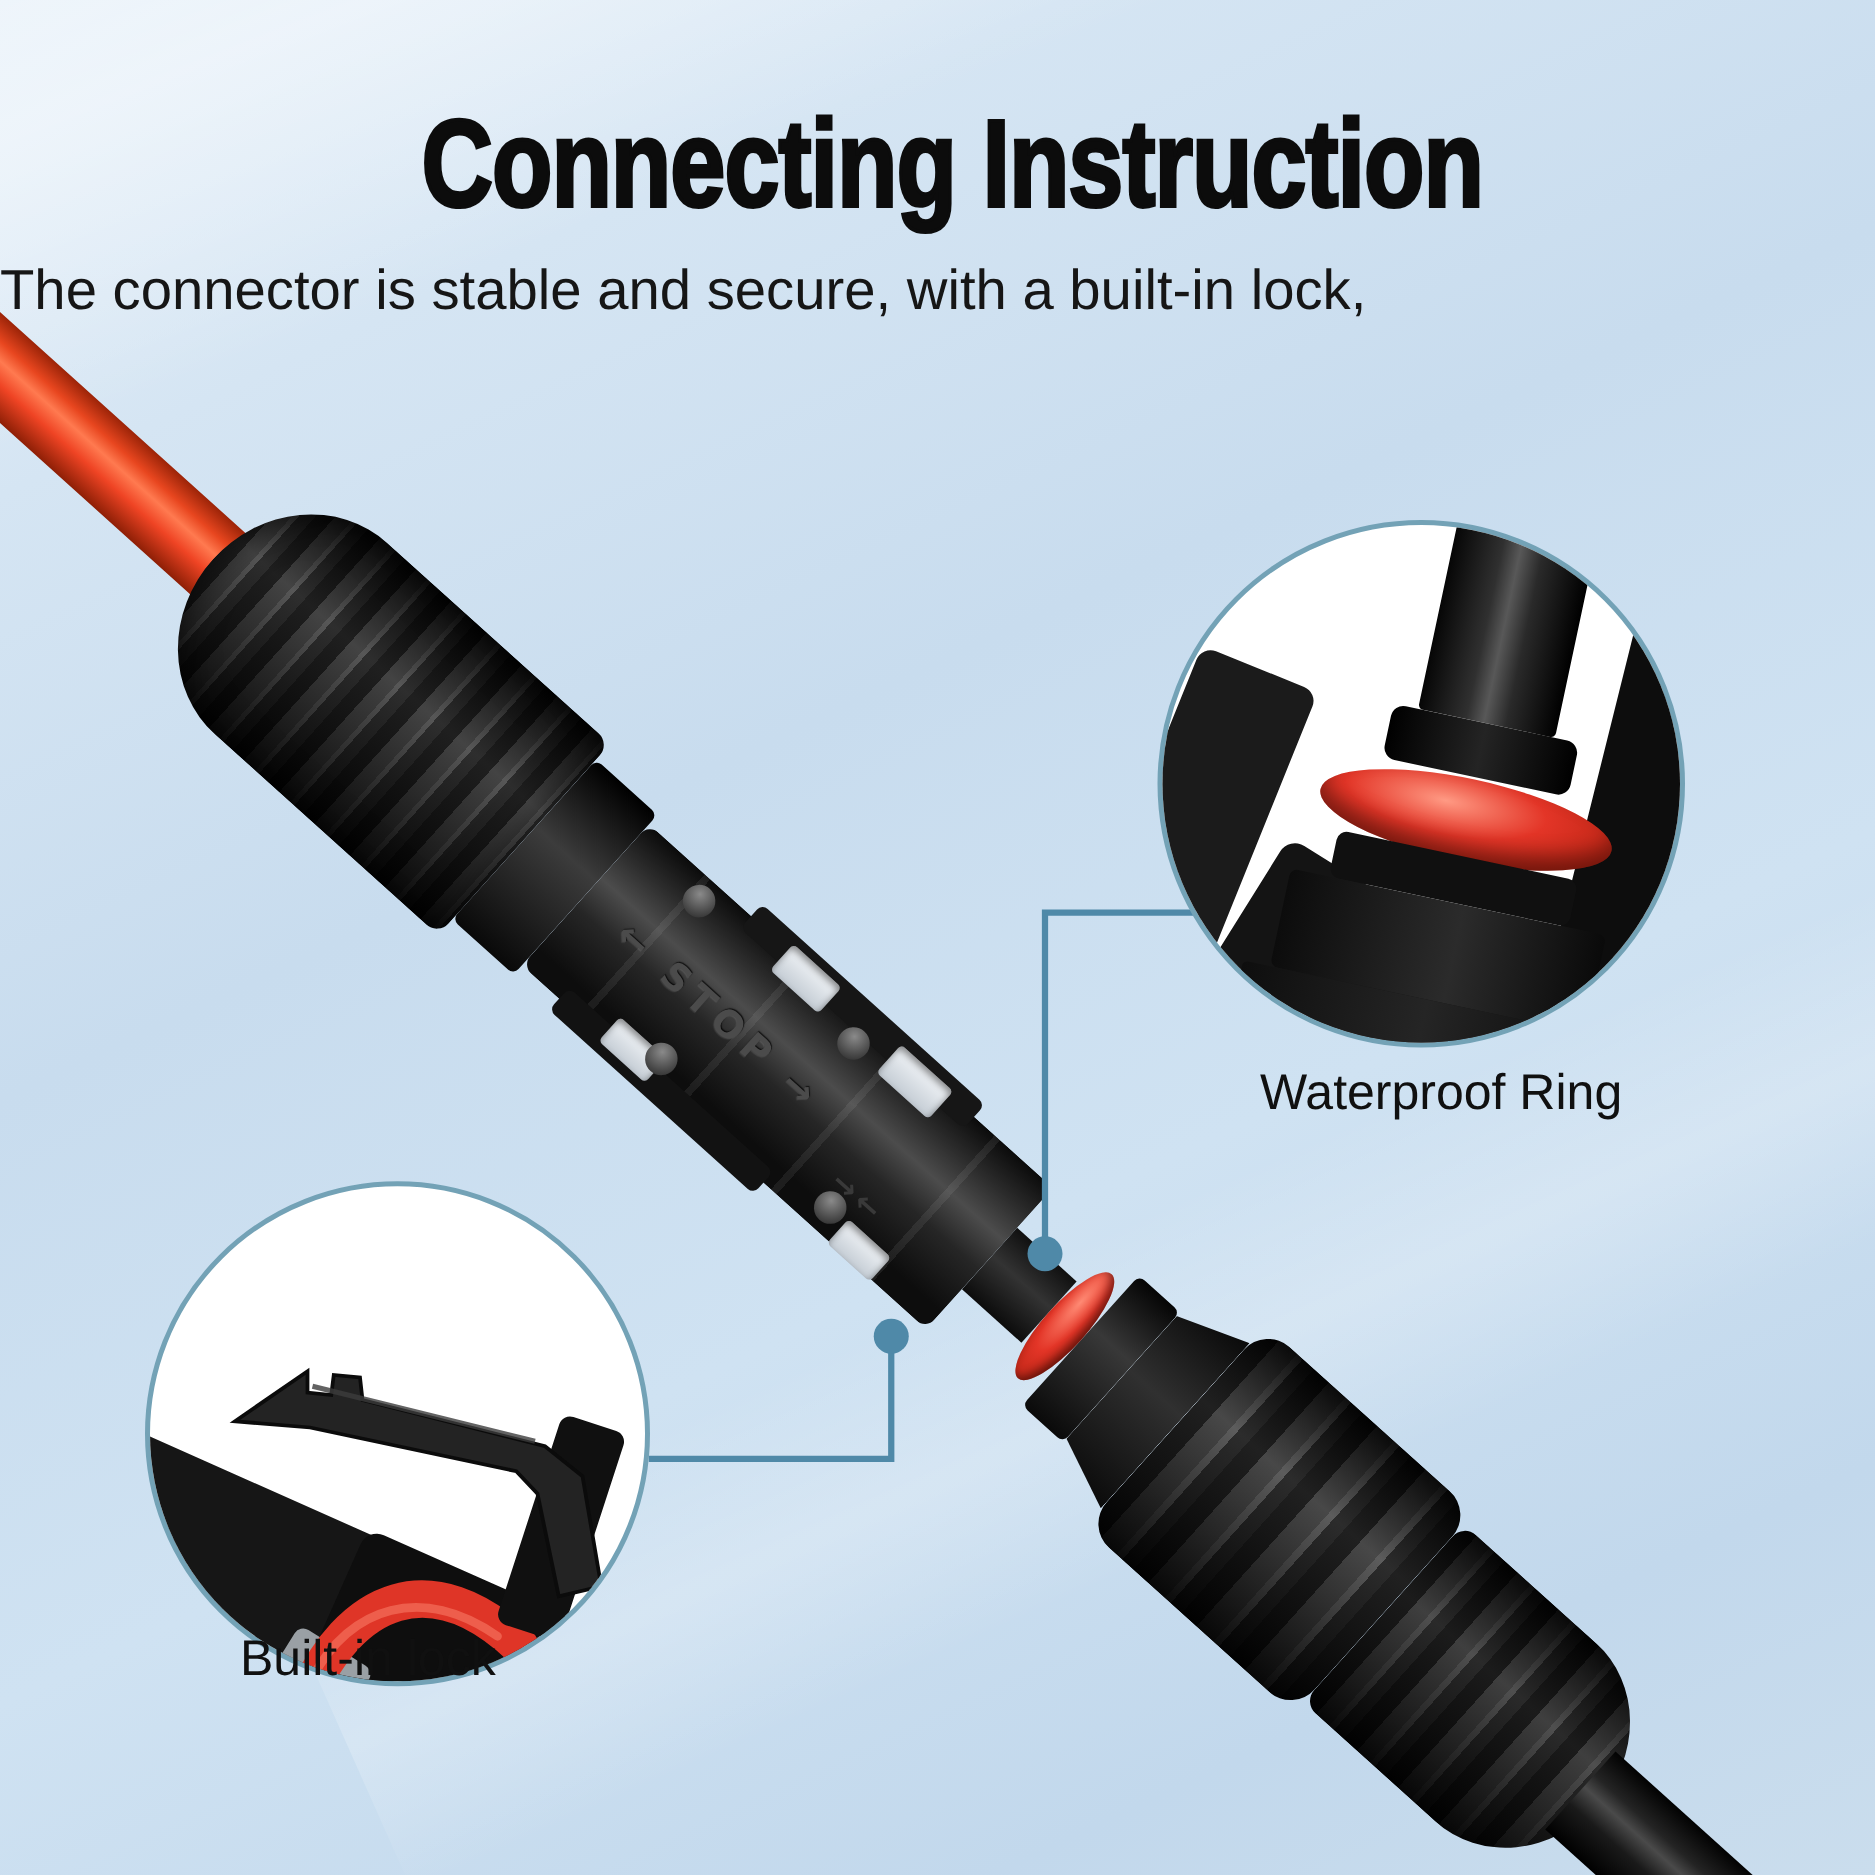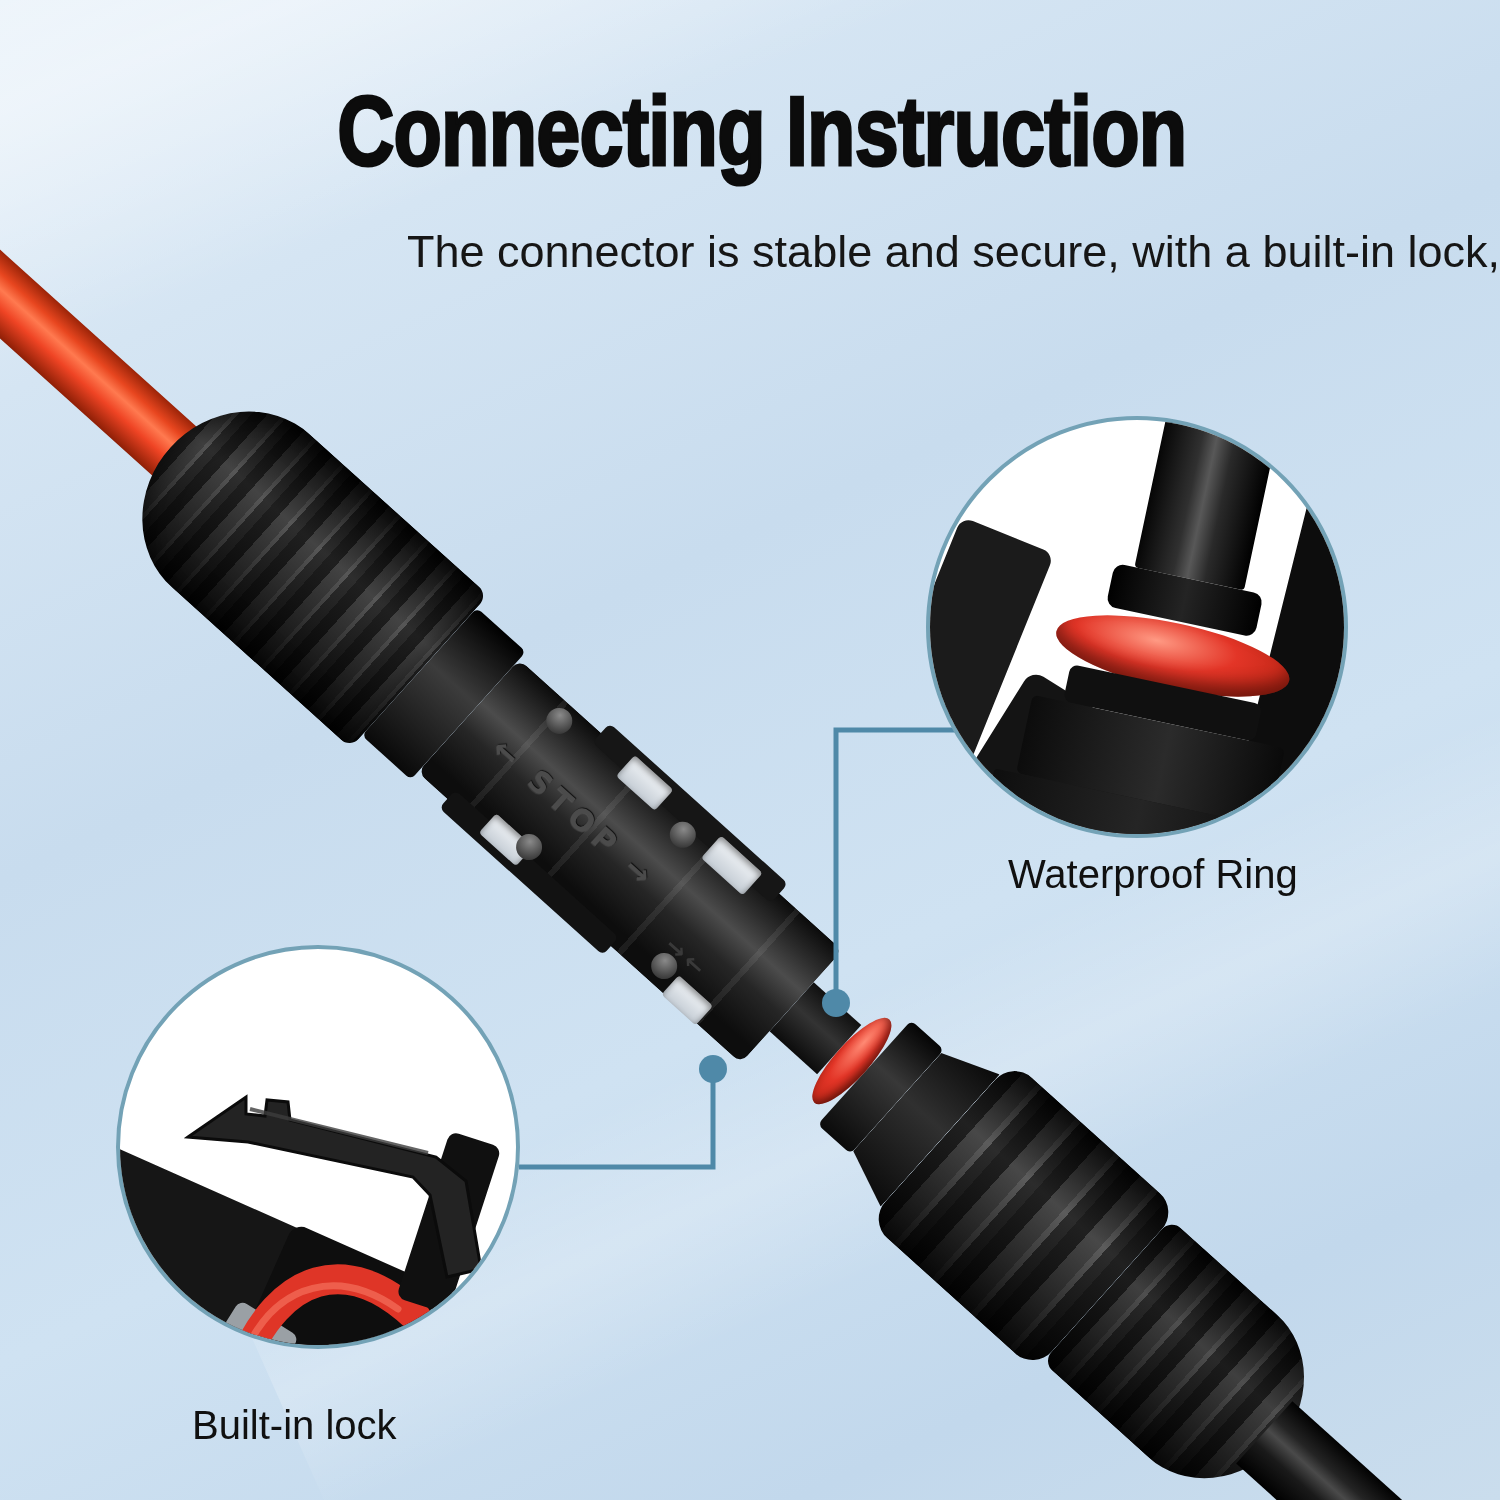--- a/index.html
+++ b/index.html
@@ -19,28 +19,28 @@
     transform:rotate(-24deg);pointer-events:none;
   }
   
   .title{
     position:absolute;top:62px;left:0;width:100%;text-align:center;margin:12px;
     font-size:99px;font-weight:bold;color:var(--text-dark,#0c0c0c);
     letter-spacing:-1px;
   }
   .title span{display:inline-block;transform:scaleX(.8);-webkit-text-stroke:3px var(--text-dark,#0c0c0c);}
   .subtitle{
-    position:absolute;top:216px;left:0;width:100%;text-align:right;
+    position:absolute;top:196px;left:0;width:100%;text-align:left;
     font-size:45px;line-height:72px;color:#161616;margin:0;
   }
   .callout-label{
     position:absolute;font-size:40px;color:#101010;white-space:nowrap;
   }
   #label-waterproof{left:1008px;top:852px;}
-  #label-lock{left:192px;top:1403px;}
+  #label-lock{left:192px;top:1305px;}
   
   .strip{
     position:absolute;left:-60px;top:130px;width:2110px;height:220px;
     transform:rotate(42deg);transform-origin:0 50%;
     display:flex;align-items:center;
   }
   .strip > div{flex:0 0 auto;position:relative;}
   .cable-red{
     width:340px;height:66px;margin-right:-30px;
     background:linear-gradient(to bottom,#9c2408,#e8461f 26%,#ff7a50 44%,#ef4424 66%,#8e1f06);

